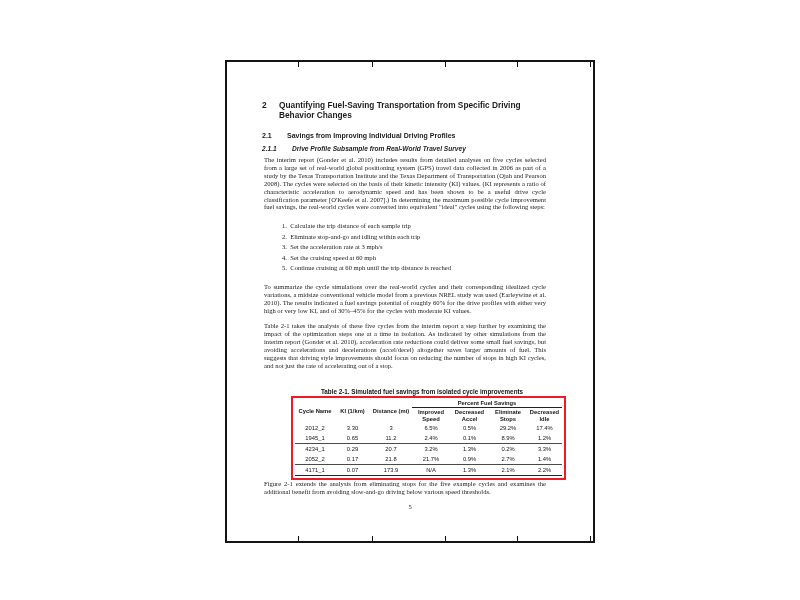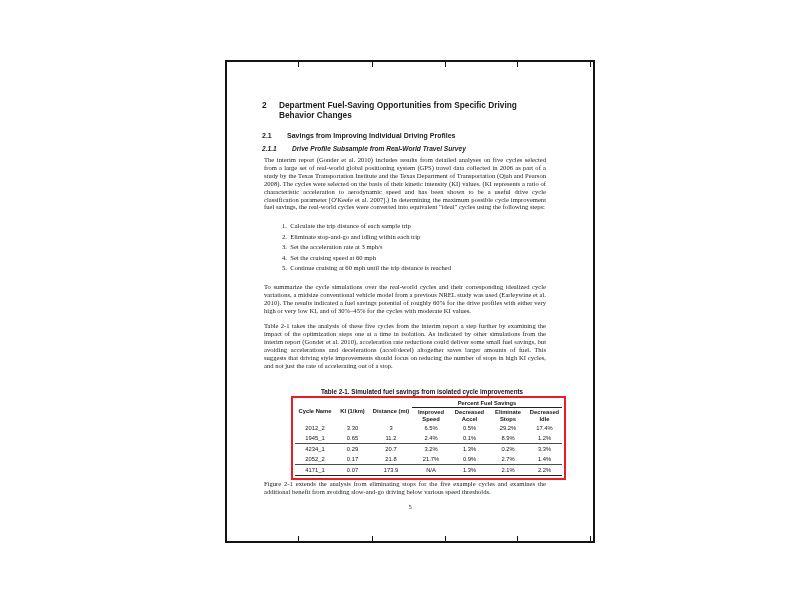--- a/index.html
+++ b/index.html
@@ -64,21 +64,21 @@
     <div class="tick bot" style="left:71px"></div>
     <div class="tick bot" style="left:145px"></div>
     <div class="tick bot" style="left:218px"></div>
     <div class="tick bot" style="left:290px"></div>
     <div class="tick bot" style="left:363px"></div>
 
     <div class="content">
 
       <div class="h-row h1">
         <span class="num">2</span>
-        <span class="txt">Department Fuel-Saving Opportunities from Specific Driving Behavior Changes</span>
+        <span class="txt">Quantifying Fuel-Saving Transportation from Specific Driving Behavior Changes</span>
       </div>
 
       <div class="h-row h2">
         <span class="num">2.1</span>
         <span class="txt">Savings from Improving Individual Driving Profiles</span>
       </div>
 
       <div class="h-row h3">
         <span class="num">2.1.1</span>
         <span class="txt">Drive Profile Subsample from Real-World Travel Survey</span>

